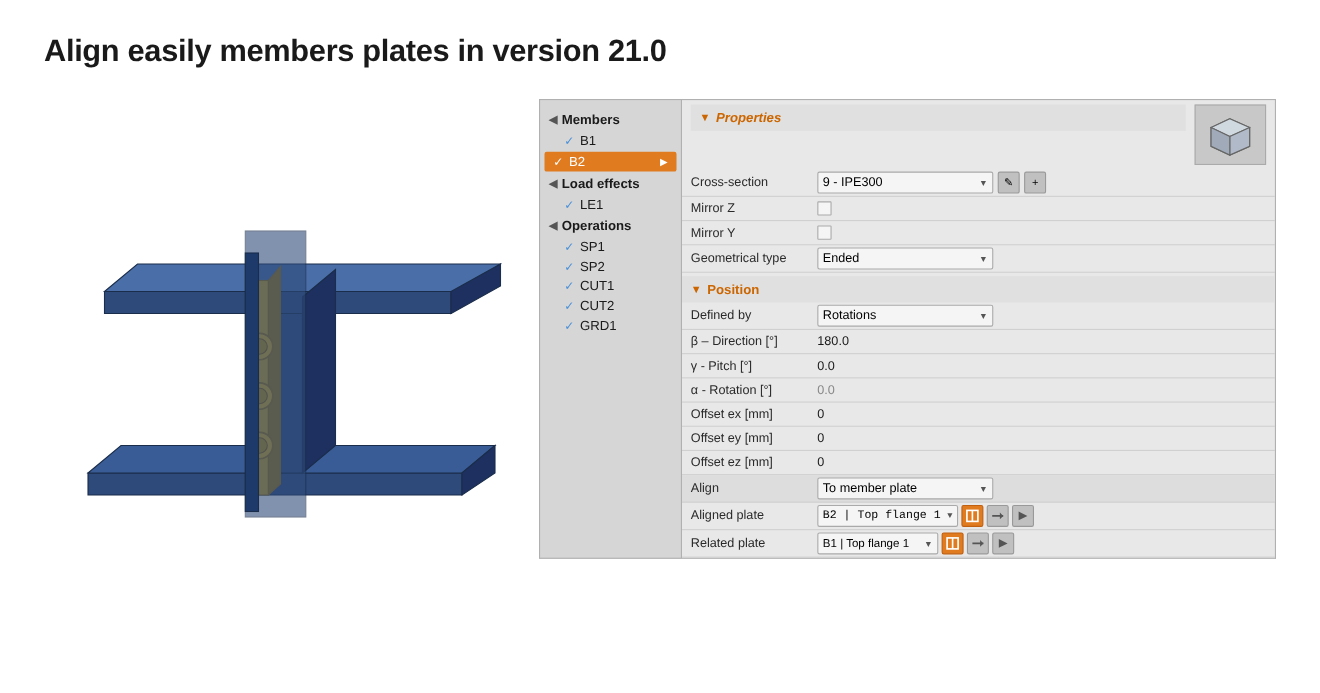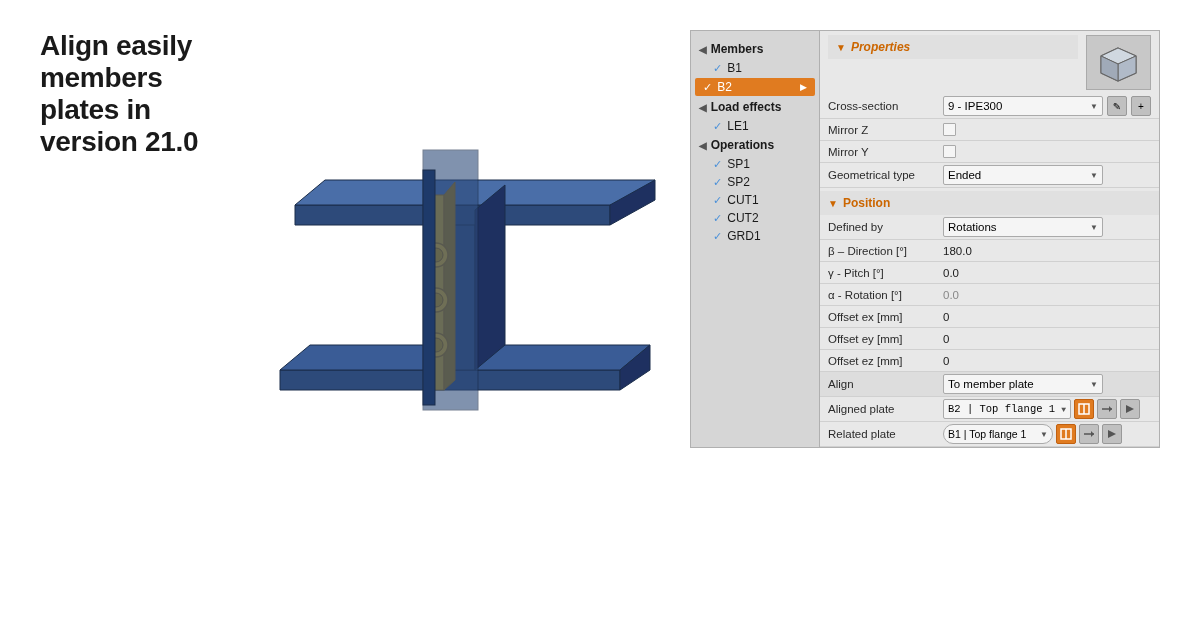--- a/index.html
+++ b/index.html
@@ -10,21 +10,21 @@
       height: 630px;
       overflow: hidden;
       position: relative;
     }
 
     .page-container {
       width: 1200px;
       height: 466px;
       background: #ffffff;
       display: flex;
-      flex-direction: row;
+      flex-direction: column;
       padding: 30px 40px;
     }
 
     .page-title {
       font-size: 28px;
       font-weight: 700;
       color: #1a1a1a;
       margin-bottom: 28px;
       letter-spacing: -0.3px;
     }
@@ -465,21 +465,21 @@
               <svg width="14" height="14" viewBox="0 0 14 14">
                   <polygon points="3,11 11,7 3,3" fill="#555"></polygon>
                 </svg>
             </div>
           </div>
         </div>
 
         <div class="prop-row">
           <span class="prop-label">Related plate</span>
           <div class="prop-value align-row-icons">
-            <div class="prop-dropdown" style="min-width:110px;border-radius:10px;">
+            <div class="prop-dropdown" style="min-width:110px;">
               <span style="font-size:10.5px;">B1 | Top flange 1</span>
               <span class="dd-arrow">▼</span>
             </div>
             <div class="icon-btn icon-btn-orange">
               <svg width="14" height="14" viewBox="0 0 14 14">
                   <rect x="2" y="2" width="10" height="10" fill="none" stroke="white" stroke-width="1.5"></rect>
                   <line x1="7" y1="2" x2="7" y2="12" stroke="white" stroke-width="1.5"></line>
                 </svg>
             </div>
             <div class="icon-btn">

